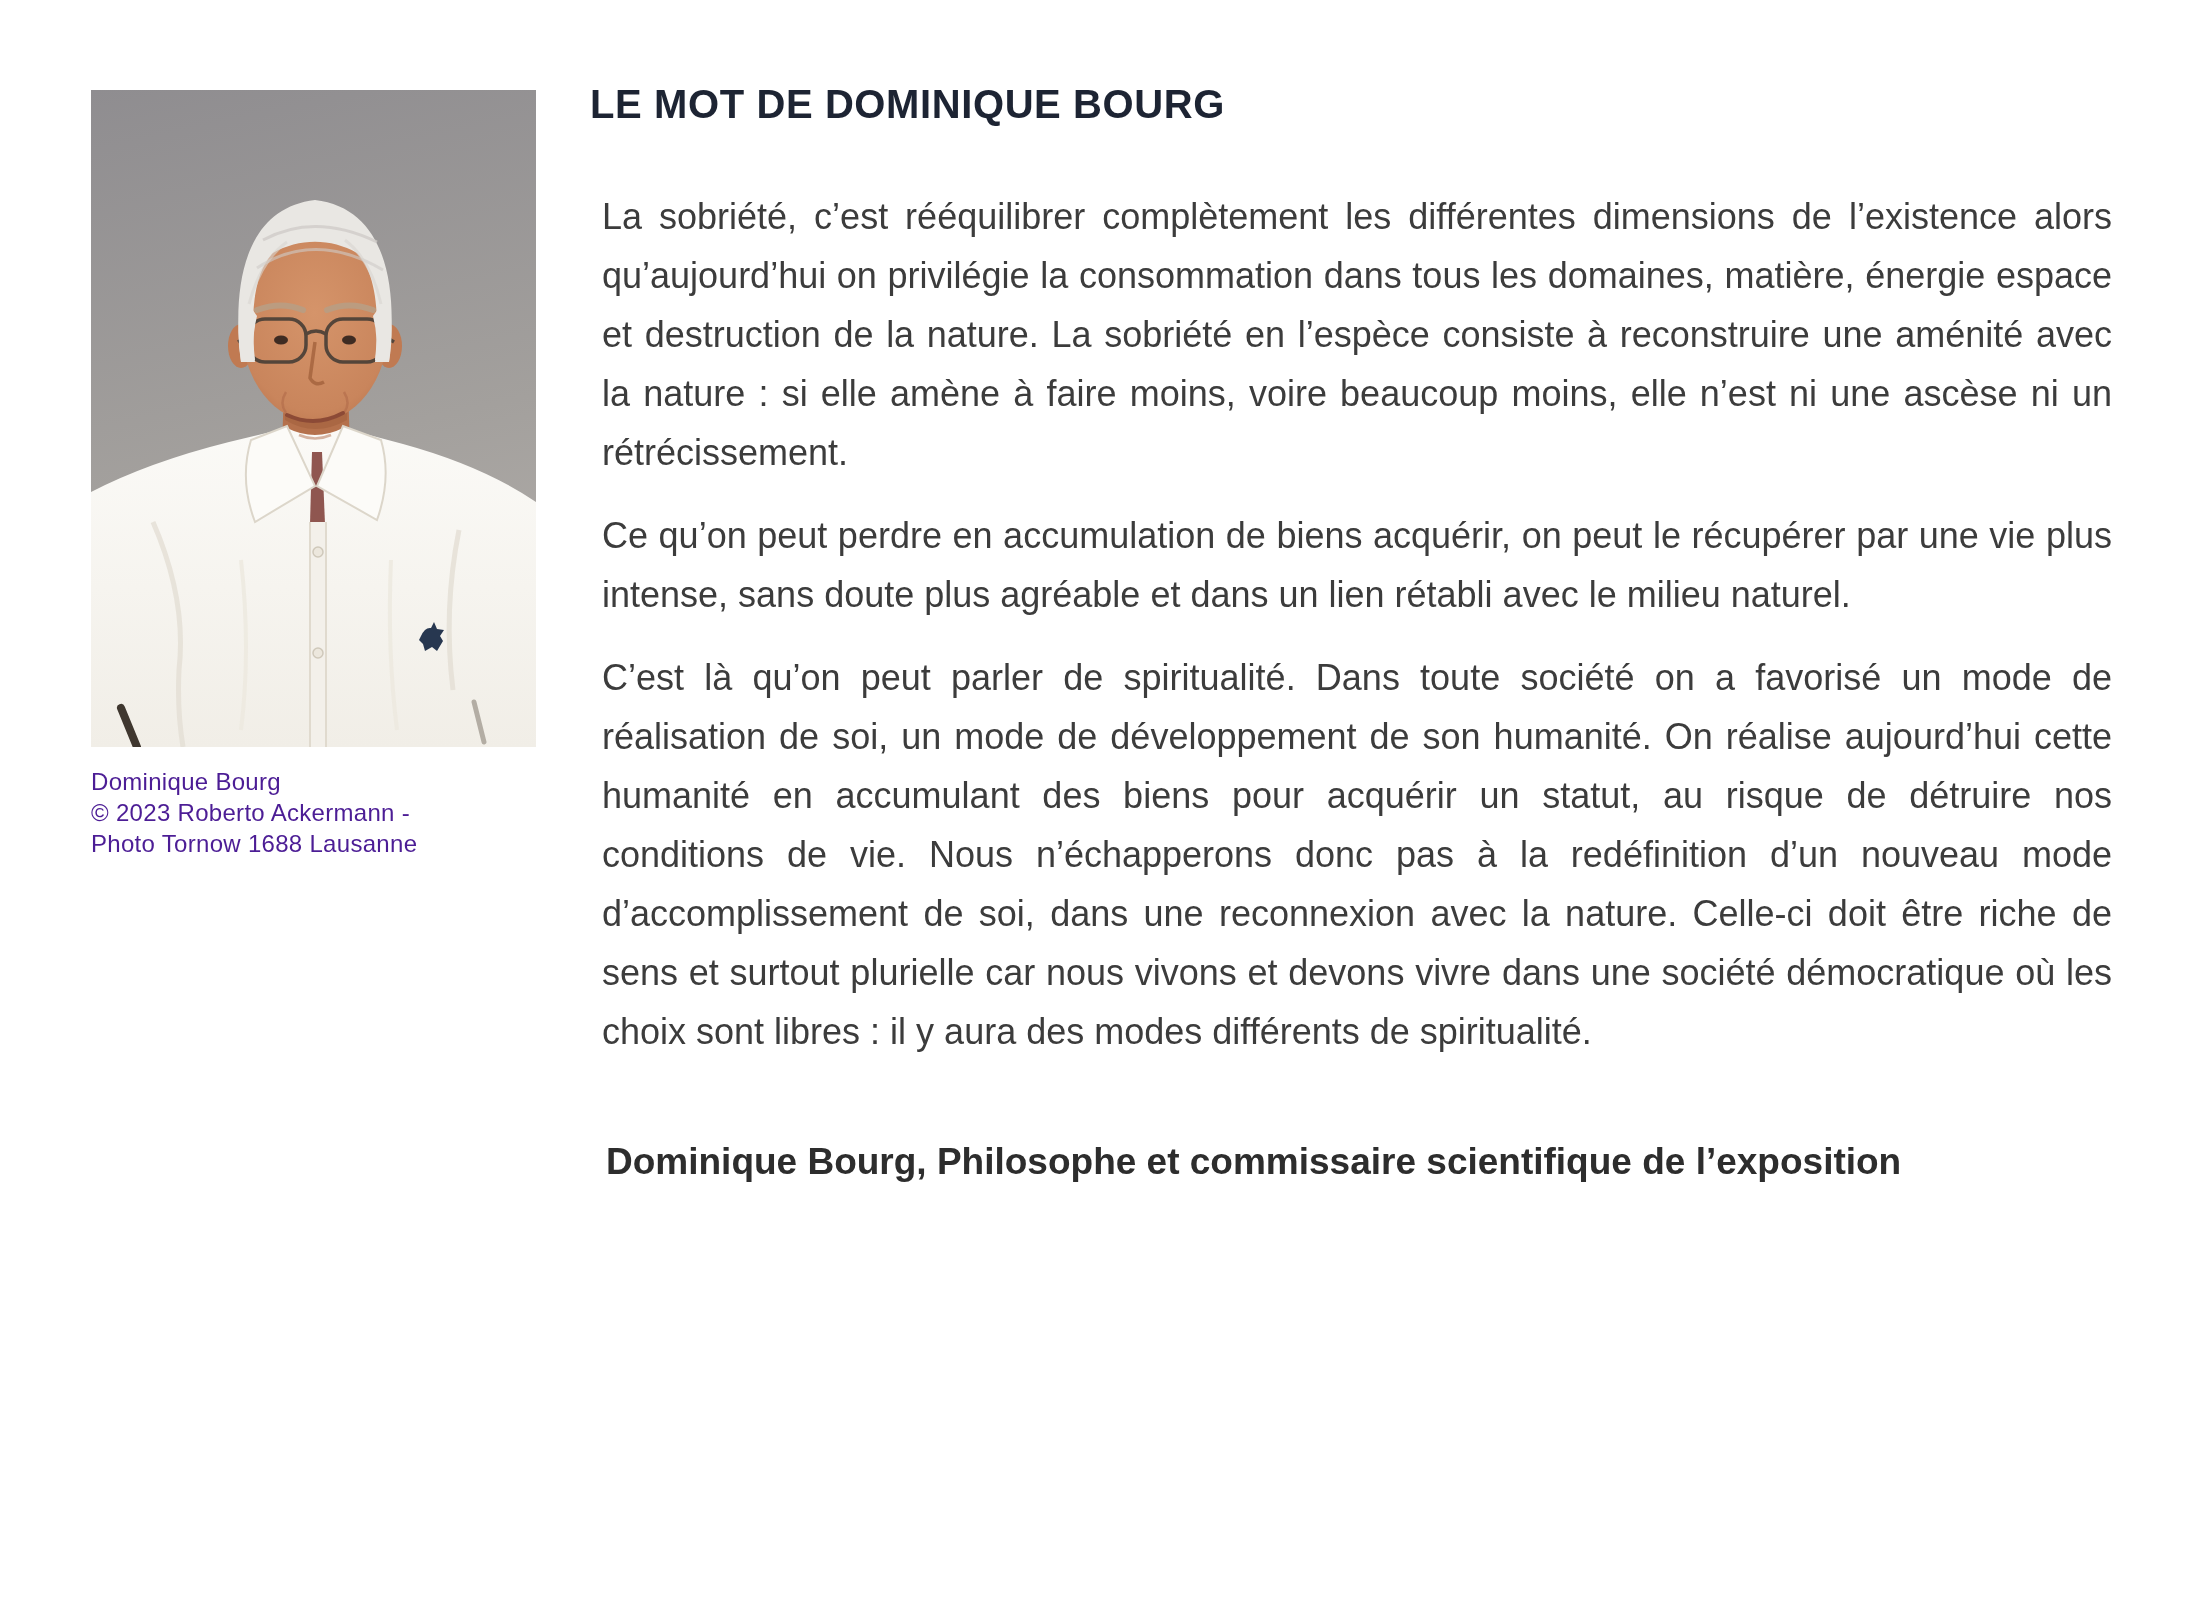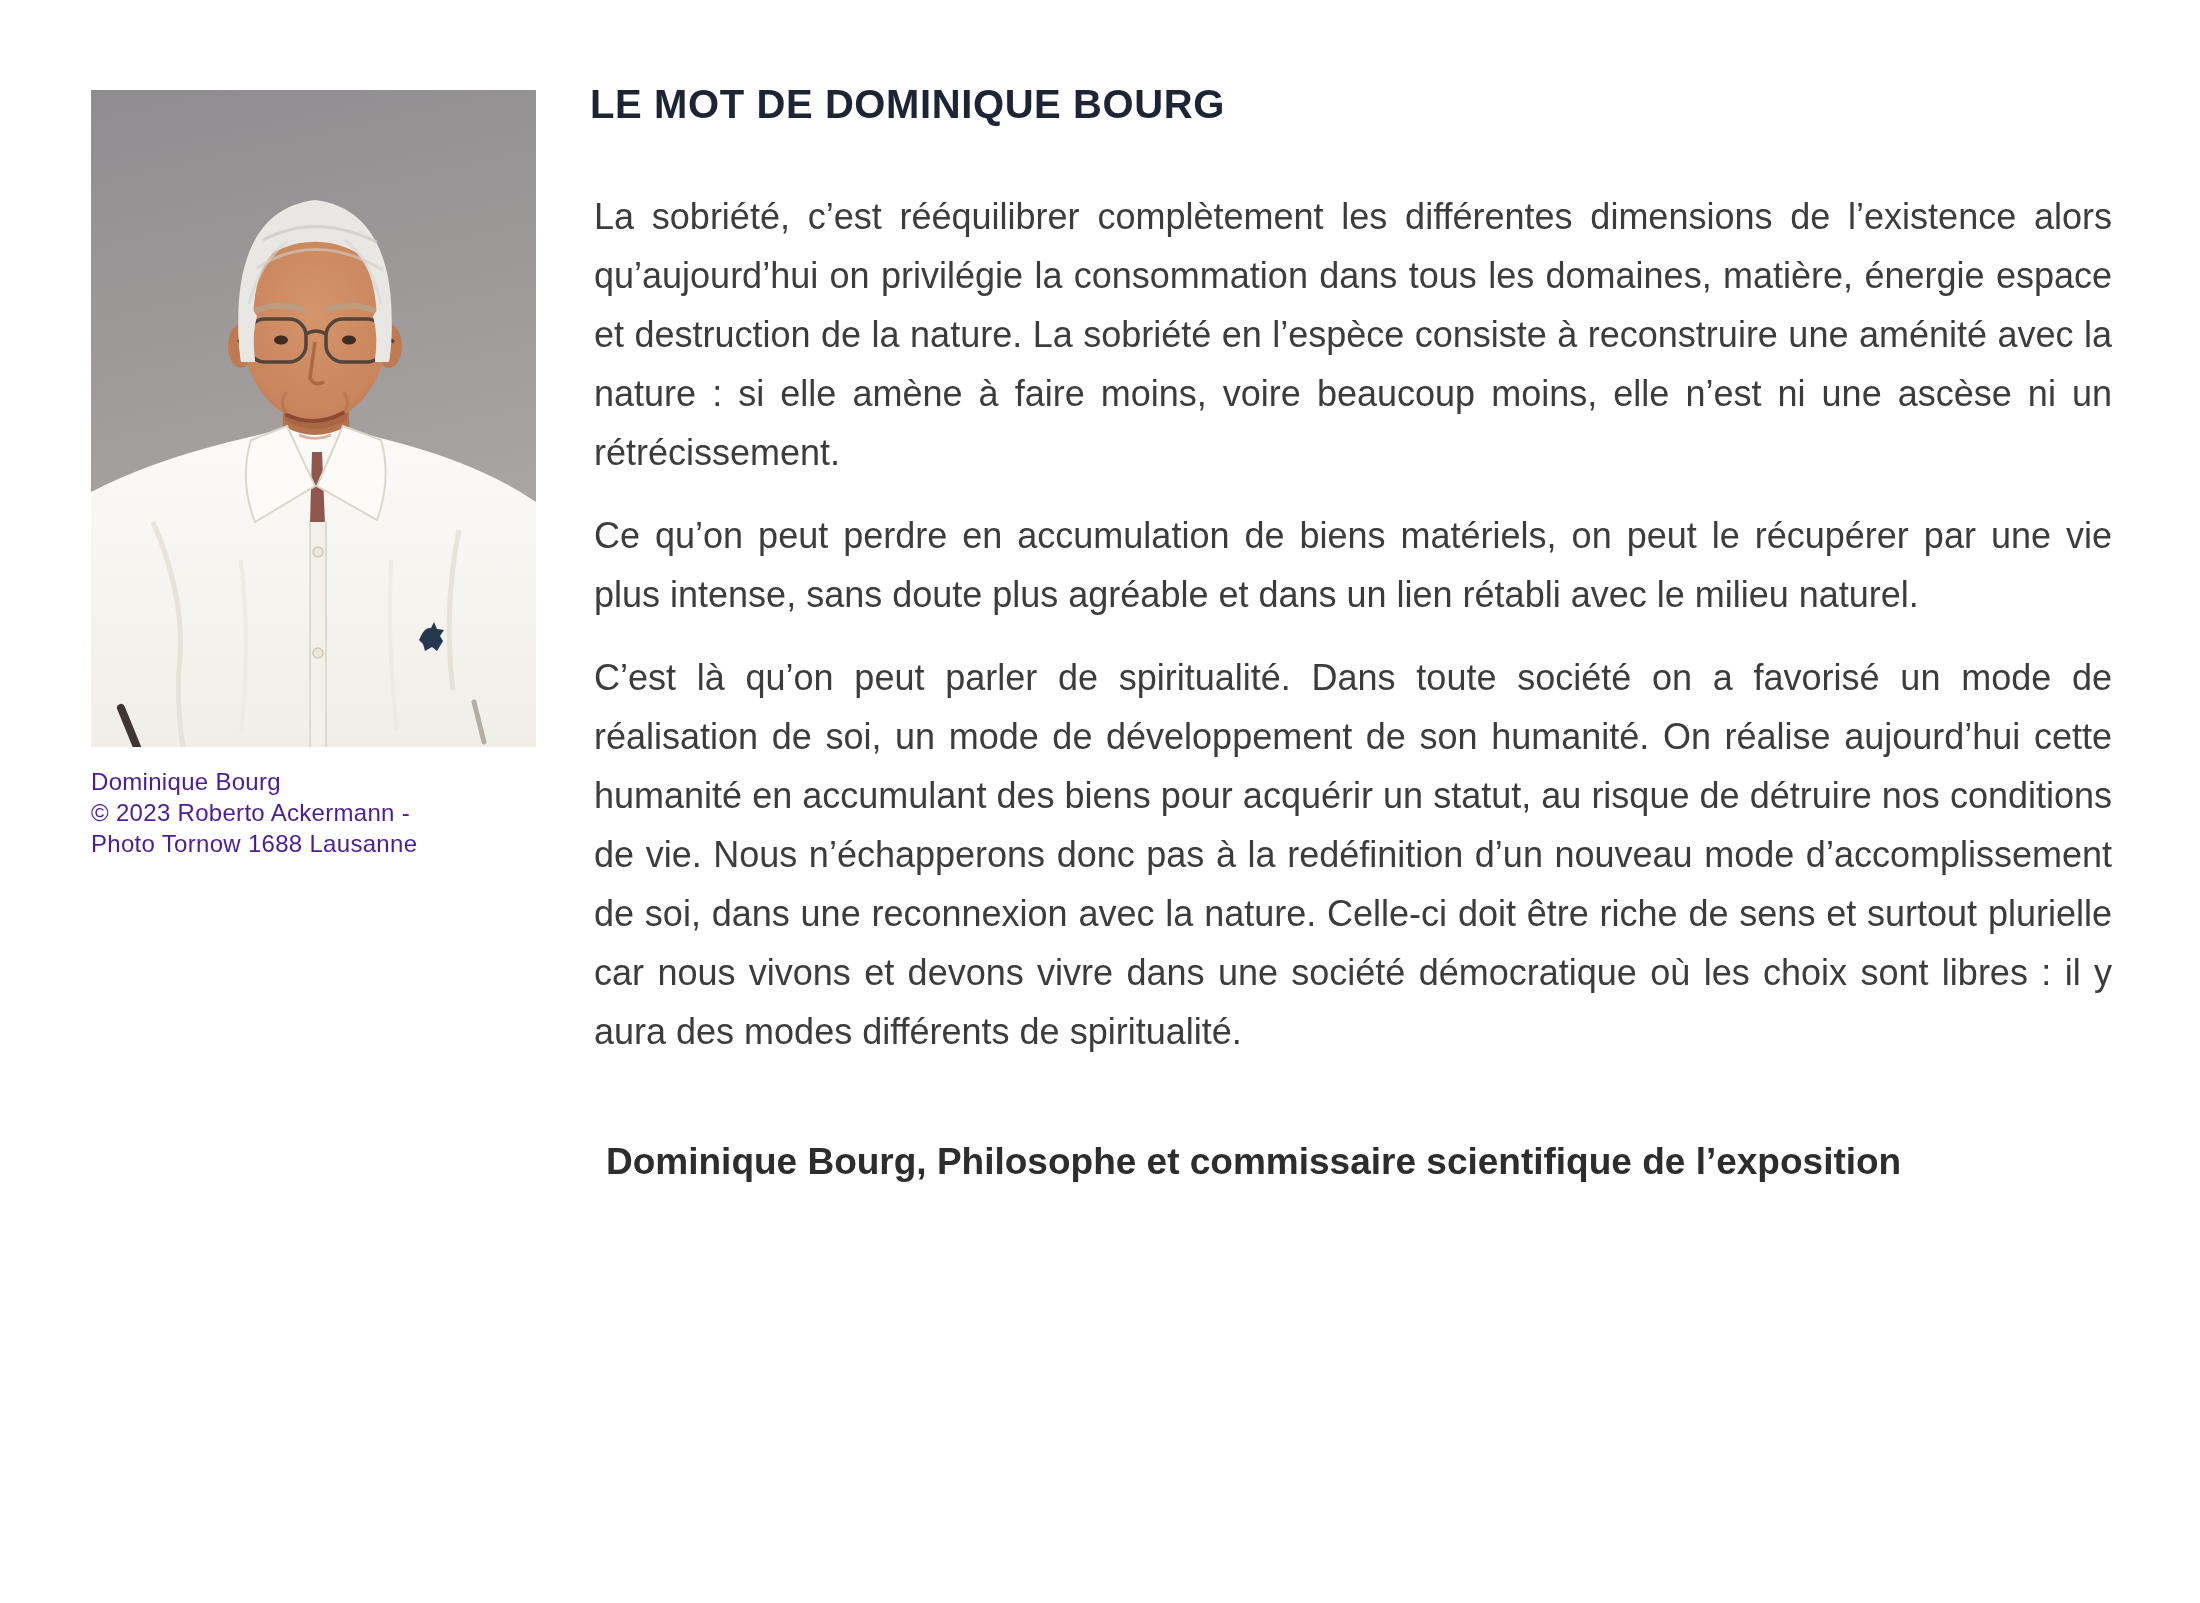--- a/index.html
+++ b/index.html
@@ -21,21 +21,21 @@
   .article {
     position:absolute; left:590px; top:78px; width:1522px;
     color:#3c3c3c;
   }
   .article h1 {
     margin:0 0 56px 0;
     font-size:40px; line-height:53px; font-weight:bold;
     color:#1d2433; letter-spacing:0.6px;
   }
   .article p.body {
-    margin:0 0 24px 4px;
+    margin:0 0 24px 12px;
     font-size:36px; line-height:59px;
     text-align:justify; text-justify:inter-word;
   }
   .article h2 {
     margin:78px 0 26px 16px;
     font-size:37px; line-height:46px; font-weight:bold;
     color:#2d2d2d;
   }
   .article p.bio { margin-bottom:0; }
 </style>
@@ -130,18 +130,18 @@
 
   <figcaption class="caption">
     <div>Dominique Bourg</div>
     <div>© 2023 Roberto Ackermann -</div>
     <div>Photo Tornow 1688 Lausanne</div>
   </figcaption>
 
   <main class="article">
     <h1>LE MOT DE DOMINIQUE BOURG</h1>
     <p class="body">La sobriété, c’est rééquilibrer complètement les différentes dimensions de l’existence alors qu’aujourd’hui on privilégie la consommation dans tous les domaines, matière, énergie espace et destruction de la nature. La sobriété en l’espèce consiste à reconstruire une aménité avec la nature : si elle amène à faire moins, voire beaucoup moins, elle n’est ni une ascèse ni un rétrécissement.</p>
-    <p class="body">Ce qu’on peut perdre en accumulation de biens matériels, on peut le récupérer par une vie plus intense, sans doute plus agréable et dans un lien rétabli avec le milieu naturel.</p>
+    <p class="body">Ce qu’on peut perdre en accumulation de biens acquérir, on peut le récupérer par une vie plus intense, sans doute plus agréable et dans un lien rétabli avec le milieu naturel.</p>
     <p class="body">C’est là qu’on peut parler de spiritualité. Dans toute société on a favorisé un mode de réalisation de soi, un mode de développement de son humanité. On réalise aujourd’hui cette humanité en accumulant des biens pour acquérir un statut, au risque de détruire nos conditions de vie. Nous n’échapperons donc pas à la redéfinition d’un nouveau mode d’accomplissement de soi, dans une reconnexion avec la nature. Celle-ci doit être riche de sens et surtout plurielle car nous vivons et devons vivre dans une société démocratique où les choix sont libres : il y aura des modes différents de spiritualité.</p>
     <h2>Dominique Bourg, Philosophe et commissaire scientifique de l’exposition</h2>
   </main>
 
 </div>
 
 </body></html>

